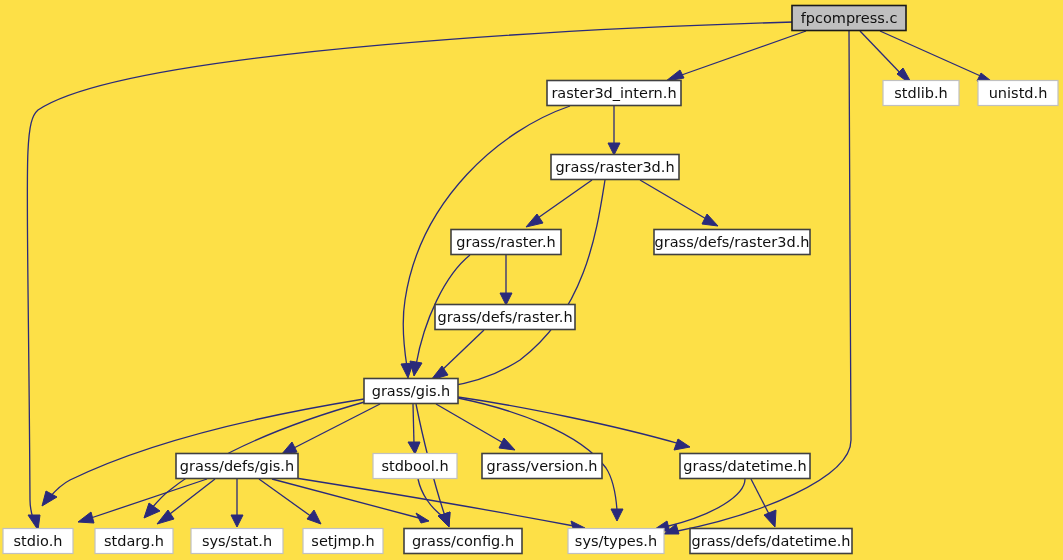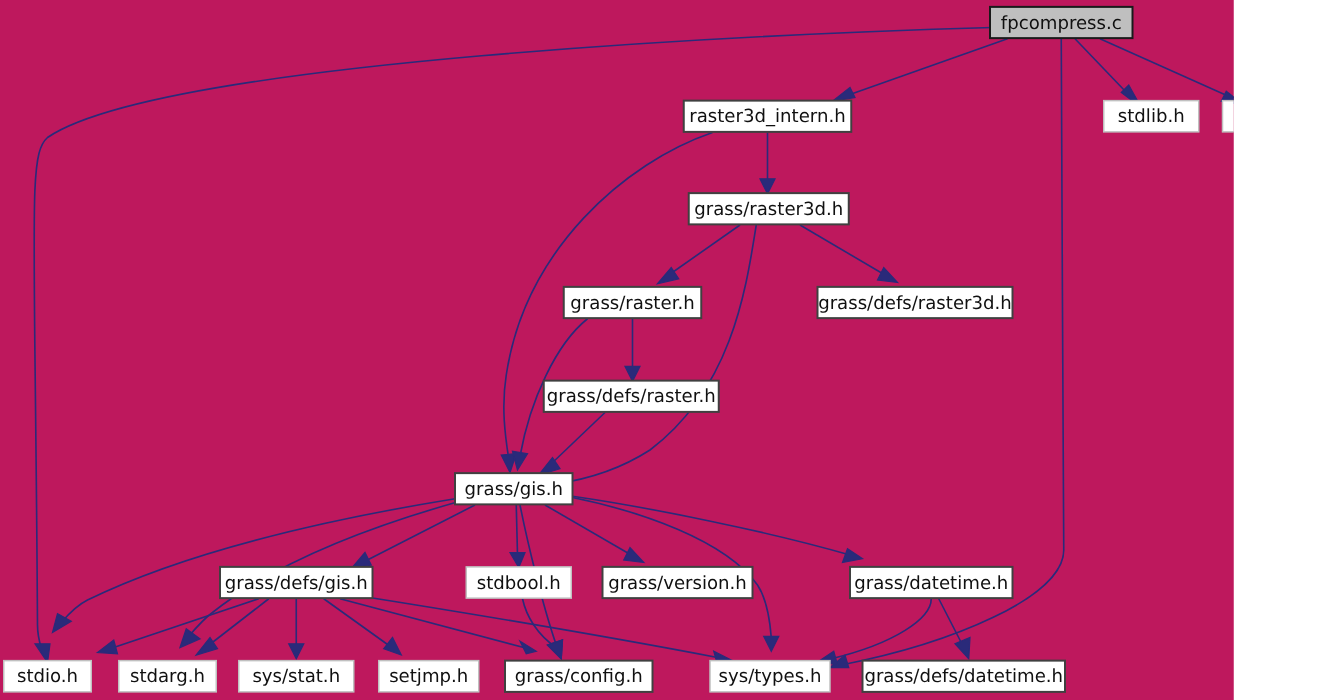--- a/index.html
+++ b/index.html
@@ -2,23 +2,23 @@
 <html><head>
 <meta charset="utf-8">
 <style>
   html, body {
     margin: 0;
     padding: 0;
     background: #ffffff;
   }
   #graph-root {
     position: relative;
-    width: 987px;
+    width: 1063px;
     height: 560px;
-    background: #be185d;
+    background: #fde047;
     font-family: "DejaVu Sans", "Liberation Sans", sans-serif;
     overflow: hidden;
     text-align: right;
   }
   svg#dep-graph {
     display: block;
     width: 1063px;
     height: 560px;
   }
   .edge-path {

